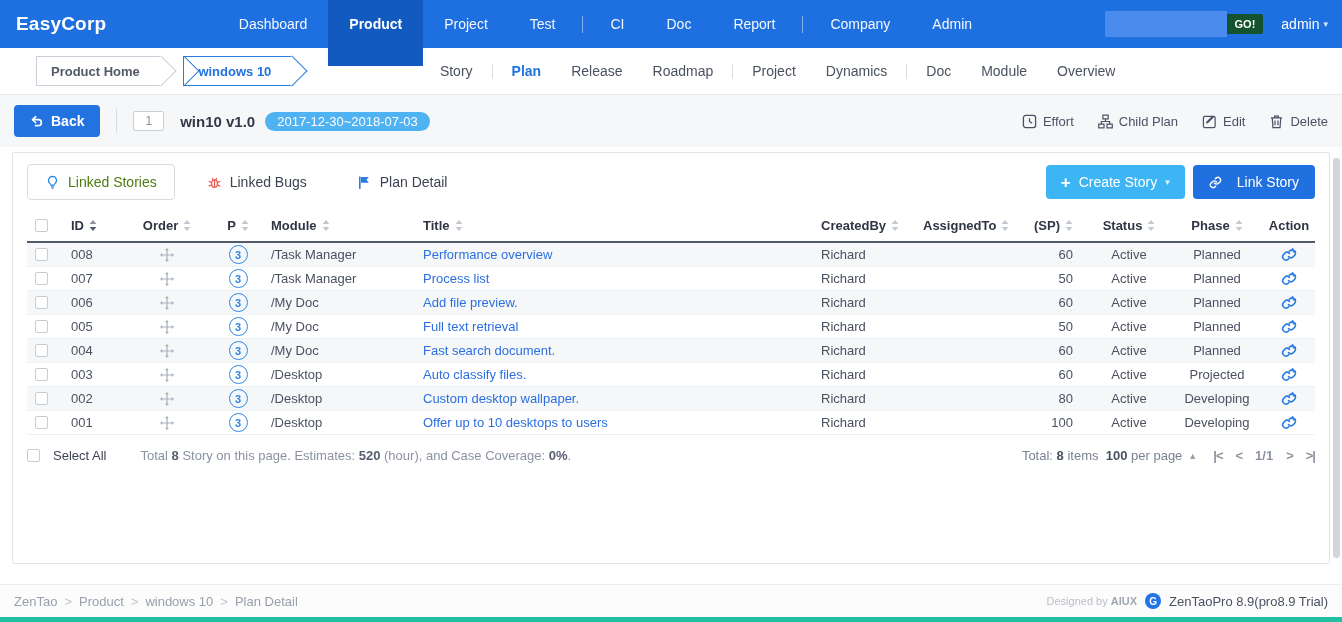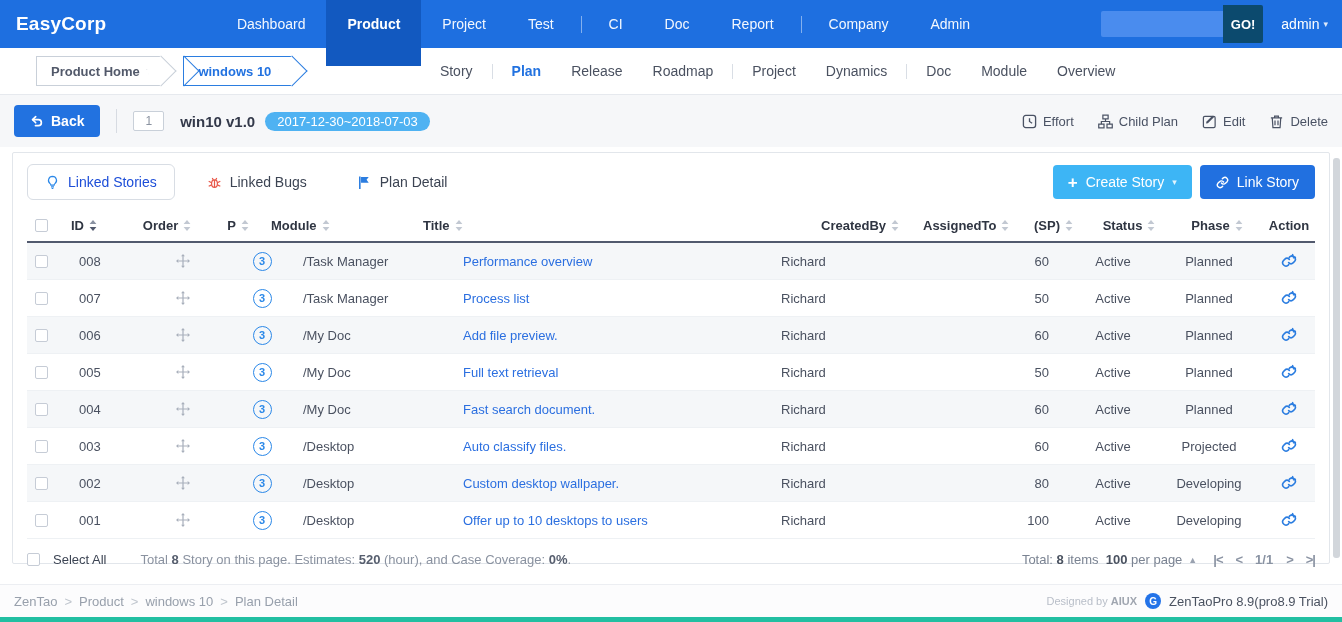--- a/index.html
+++ b/index.html
@@ -10,21 +10,21 @@
   
   .topnav { height:48px; background:#1e6fe0; display:flex; align-items:center; color:#fff; }
   .brand { font-size:19px; font-weight:bold; margin-left:16px; letter-spacing:.2px; }
   .mainnav { display:flex; align-items:center; margin-left:auto; height:48px; }
   .mainnav a { color:rgba(255,255,255,.95); font-size:14px; padding:18px 21px; line-height:48px; display:block; }
   .mainnav a.active { background:#1259c0; font-weight:bold; color:#fff; }
   .vsep { width:1px; height:17px; background:rgba(255,255,255,.45); margin:0 6px; }
   .topright { display:flex; align-items:center; margin-left:auto; margin-right:14px; }
   .searchbox { display:flex; align-items:center; height:26px; margin-right:18px; }
   .searchbox input { width:122px; height:26px; border:none; outline:none; background:#4a8cee; border-radius:2px 0 0 2px; padding:0 8px; color:#fff; font-size:12px; }
-  .go-btn { height:38px; background:#0c4a6e; color:#fff; font-size:13px; font-weight:bold; border:none; border-radius:0 2px 2px 0; padding:0 8px; cursor:pointer; }
+  .go-btn { height:20px; background:#14532d; color:#fff; font-size:11px; font-weight:bold; border:none; border-radius:0 2px 2px 0; padding:0 8px; cursor:pointer; }
   .user-menu { color:#fff; font-size:14px; cursor:pointer; display:flex; align-items:center; gap:4px; }
   .caret { font-size:9px; opacity:.85; }
 
   
   .subnav { height:47px; background:#fff; border-bottom:1px solid #e6e9ee; display:flex; align-items:center; padding:0 12px; }
   .crumb { position:relative; height:30px; display:flex; align-items:center; gap:7px; padding:0 10px 0 14px; border:1px solid #c9d0d9; border-right:none; font-weight:bold; color:#52596a; background:#fff;margin-left:24px; }
   .crumb::after { content:''; position:absolute; right:-10.5px; top:50%; width:21px; height:21px; transform:translateY(-50%) rotate(45deg); border-top:1px solid #c9d0d9; border-right:1px solid #c9d0d9; background:#fff; z-index:2; }
   .crumb.blue { border-color:#2b7de0; color:#2272e0; margin-left:22px; }
   .crumb.blue::after { border-top-color:#2b7de0; border-right-color:#2b7de0; }
   .crumb.blue::before { content:''; position:absolute; left:-11px; top:50%; width:21px; height:21px; transform:translateY(-50%) rotate(45deg); border-top:1px solid #2b7de0; border-right:1px solid #2b7de0; }
@@ -41,32 +41,32 @@
   .order-badge { border:1px solid #c9d0d9; border-radius:2px; color:#8a92a0; font-size:12px; padding:2px 11px; background:#fff; margin-right:16px; }
   .plan-title { font-size:15px; font-weight:bold; color:#33394a; margin-right:10px; }
   .date-pill { background:#4fb2f2; color:#fff; font-size:13px; border-radius:11px; padding:2px 12px; }
   .tb-actions { margin-left:auto; display:flex; align-items:center; gap:24px; }
   .tb-action { display:inline-flex; gap:6px; color:#4a5264; font-size:13px; cursor:pointer; }
 
   
   .panel { margin:5px 12px 0 12px; background:#fff; border:1px solid #e2e6eb; border-radius:2px; height:412px; }
   .panel-head { display:flex; align-items:center; padding:11px 14px 9px 14px; }
   .tab { display:inline-flex; align-items:center; gap:8px; padding:9px 17px; font-size:14px; color:#3c4453; cursor:pointer; border:1px solid transparent; border-radius:4px; }
-  .tab.active { border-color:#d8dde4; color:#1d4ed8;border-radius:6px; }
+  .tab.active { border-color:#d8dde4; color:#4d7c0f; }
   .tab + .tab { margin-left:14px; }
   .head-btns { margin-left:auto; display:flex; gap:8px; }
   .btn-create { display:inline-flex; align-items:center; gap:8px; background:#3db5f5; color:#fff; border:none; border-radius:4px; height:34px; padding:0 15px; font-size:14px; cursor:pointer; }
   .btn-create .plus { font-size:17px; font-weight:bold; line-height:1; }
-  .btn-link { display:inline-flex; align-items:center; gap:8px; background:#2170e0; color:#fff; border:none; border-radius:4px; height:34px; padding:0 16px; font-size:14px; cursor:pointer; }
+  .btn-link { display:inline-flex; align-items:center; gap:15px; background:#2170e0; color:#fff; border:none; border-radius:4px; height:34px; padding:0 16px; font-size:14px; cursor:pointer; }
 
   
   .tbl { padding:0 14px; }
   .thead { display:flex; align-items:center; height:34px; border-bottom:2px solid #525a6e; font-weight:bold; color:#2f3542; }
   .hcol { display:flex; align-items:center; gap:5px; cursor:pointer; }
-  .trow { display:flex; align-items:center; height:37px; border-bottom:1px solid #eef1f4; color:#4a5160;gap:8px; }
+  .trow { display:flex; align-items:center; height:24px; border-bottom:1px solid #eef1f4; color:#4a5160; }
   .trow:nth-child(odd) { background:#f5f7f9; }
   .col { display:flex; align-items:center; }
   .c-check { width:44px; padding-left:8px; }
   .c-id { width:58px; }
   .c-order { width:76px; justify-content:center; }
   .c-p { width:66px; justify-content:center; }
   .c-module { width:152px; }
   .c-title { flex:1; }
   .c-created { width:102px; }
   .c-assigned { width:106px; }

